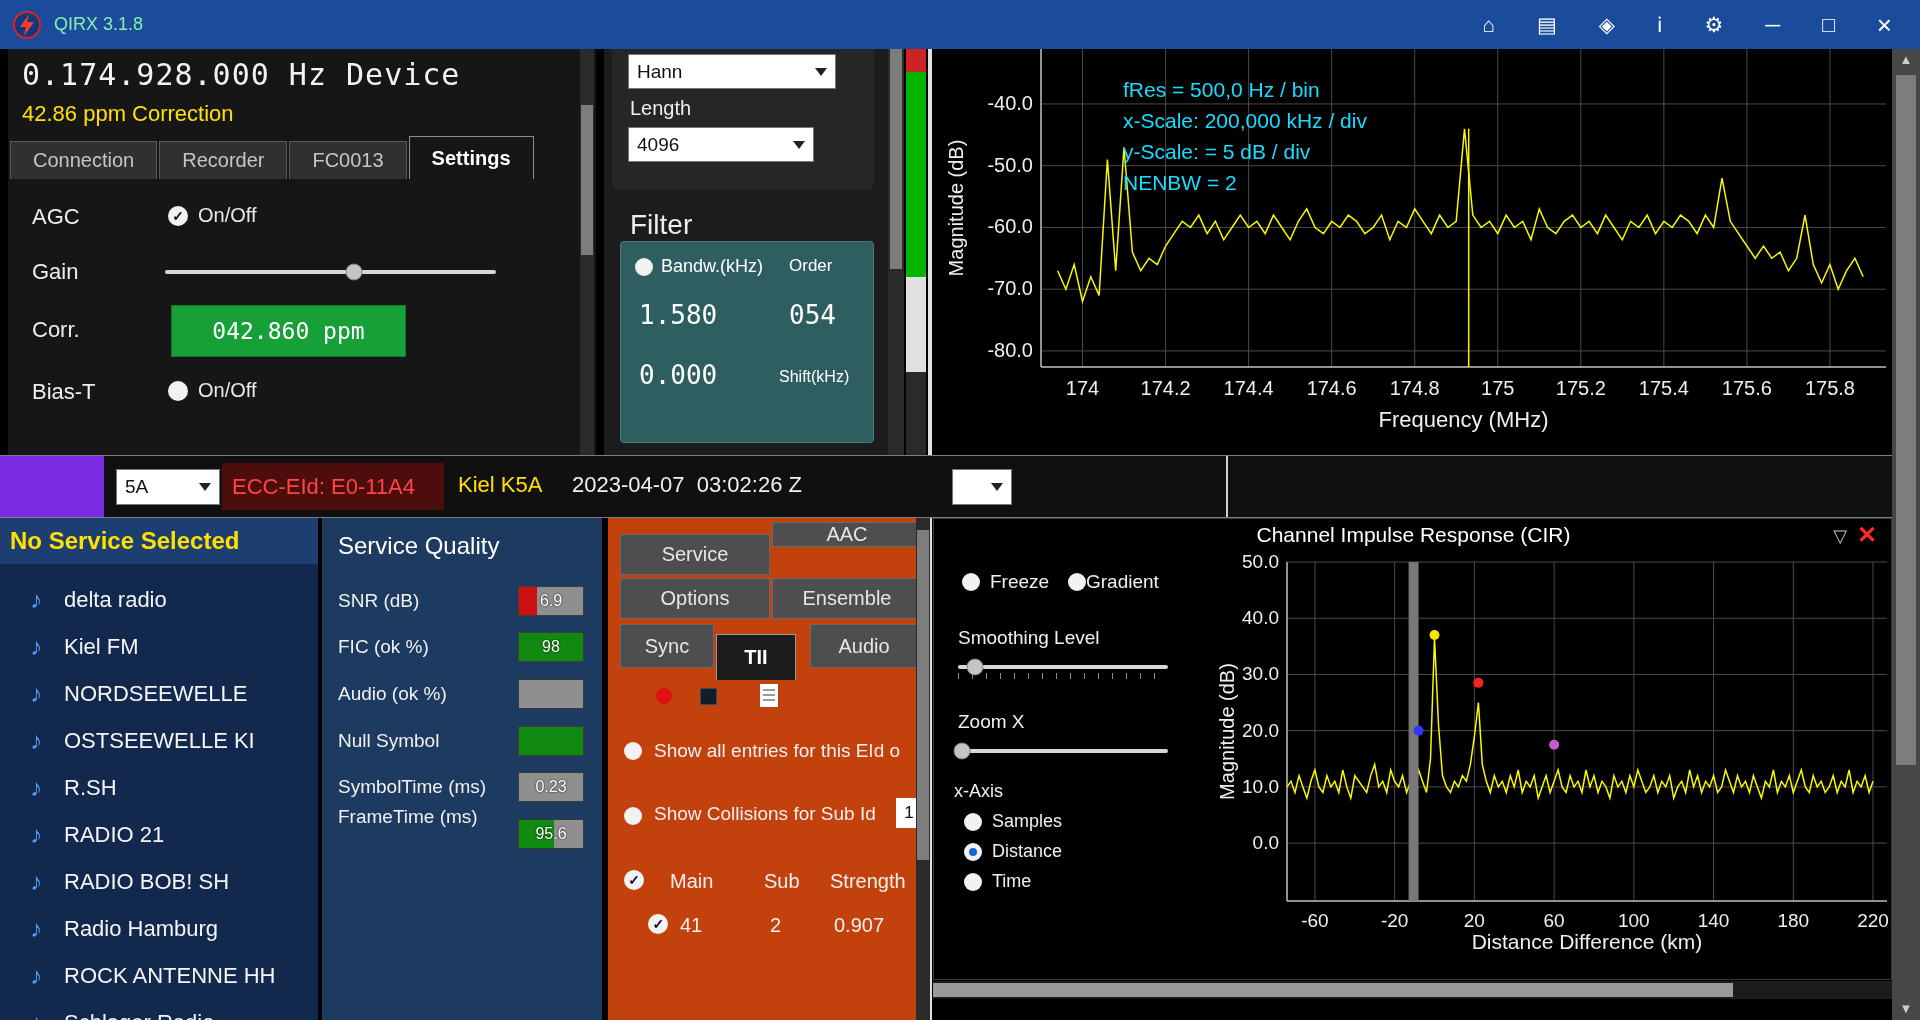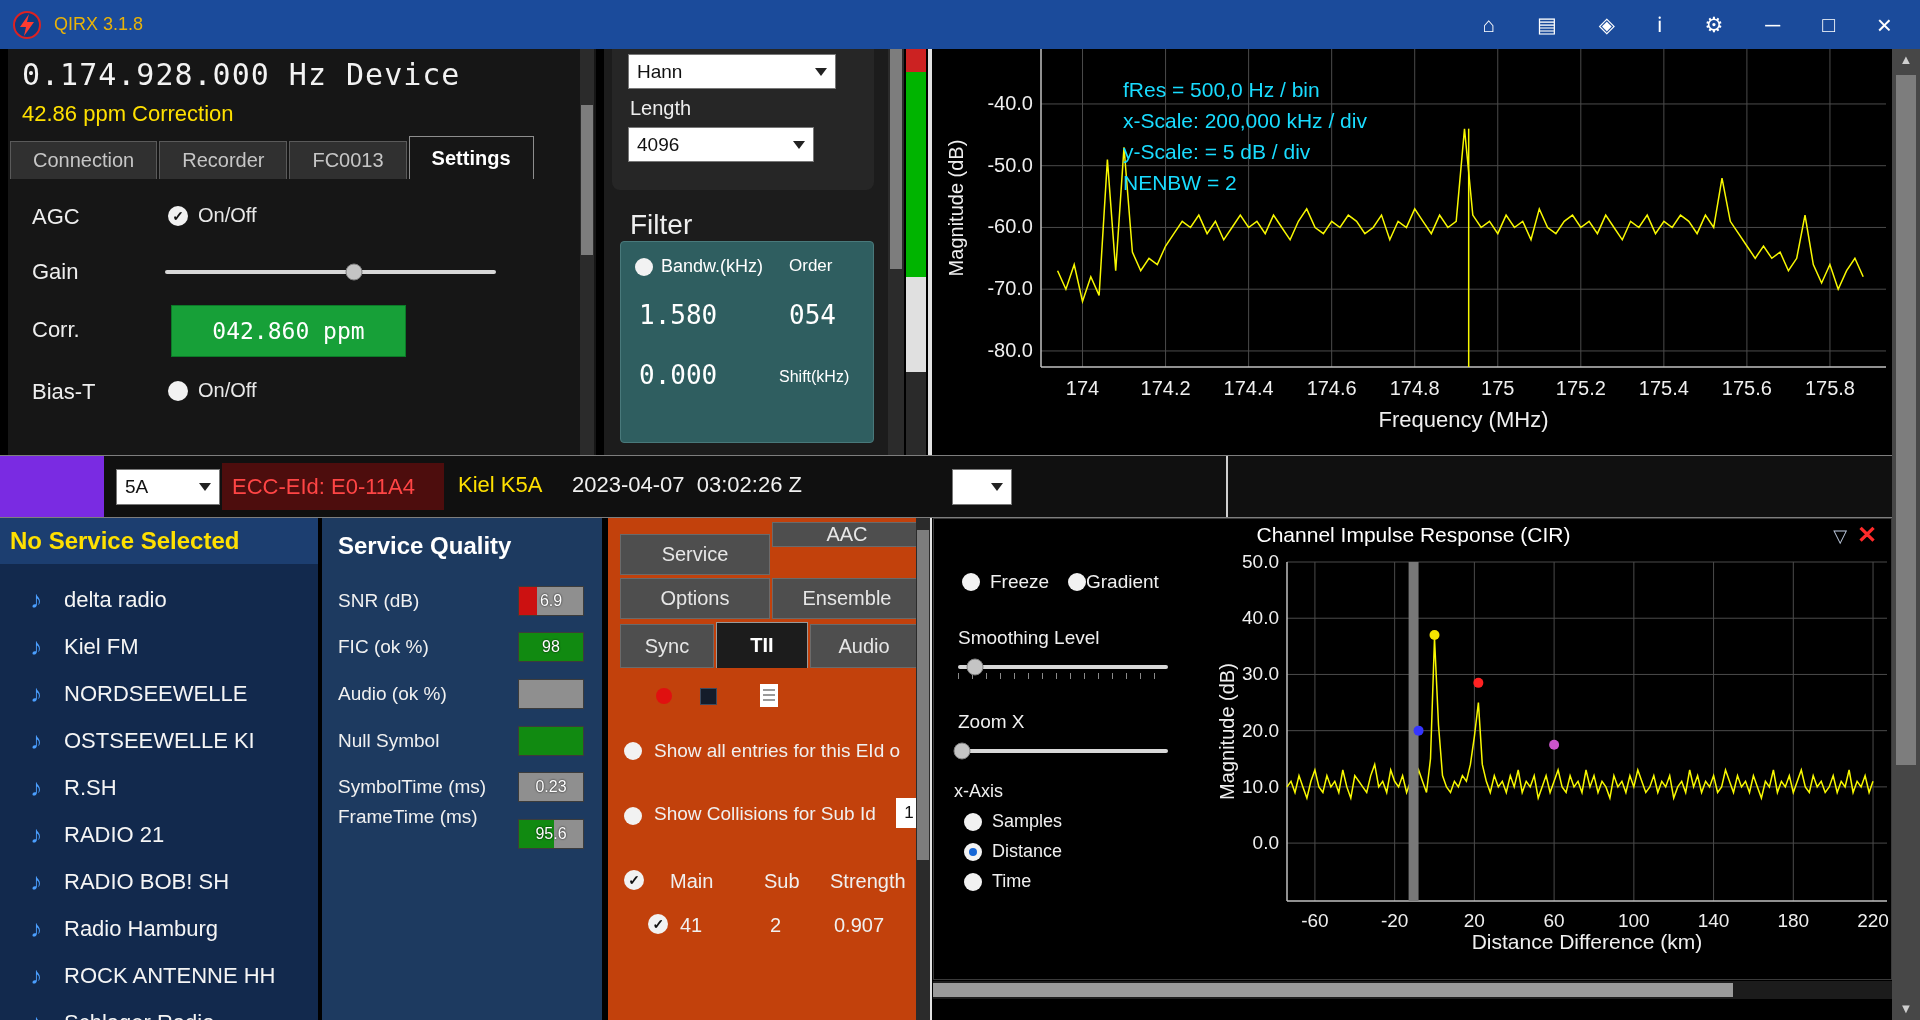--- a/index.html
+++ b/index.html
@@ -2,21 +2,21 @@
 <html><head>
 <meta charset="utf-8">
 <style>
   html,body{margin:0;padding:0;}
   body{width:1920px;height:1020px;background:#000;overflow:hidden;position:relative;
        font-family:"Liberation Sans",sans-serif;color:#eee;}
   .abs{position:absolute;}
   
   .titlebar{left:0;top:0;width:1920px;height:49px;background:#1b4b9b;display:flex;align-items:center;}
   .logo{width:30px;height:30px;margin-left:12px;}
-  .tb-title{margin-left:12px;font-size:18px;color:#eab308;}
+  .tb-title{margin-left:12px;font-size:18px;color:#86efac;}
   .tb-icons{position:absolute;right:0;top:0;height:49px;display:flex;align-items:center;gap:42px;padding-right:28px;}
   .tb-ico{font-size:21px;color:#fff;cursor:default;line-height:1;}
   .tb-ico.close{font-size:26px;}
   
   .select{background:#fff;color:#111;border:1px solid #777;display:flex;align-items:center;justify-content:space-between;padding:0 8px;font-size:19px;}
   .select .arr{width:0;height:0;border-left:6px solid transparent;border-right:6px solid transparent;border-top:8px solid #222;margin-left:8px;flex:none;}
   .chk{width:20px;height:20px;border-radius:50%;background:#f2f2f2;display:inline-block;position:relative;flex:none;}
   .chk.checked::after{content:"\2713";position:absolute;inset:0;display:flex;align-items:center;justify-content:center;color:#111;font-size:14px;font-weight:bold;}
   .radio{width:18px;height:18px;border-radius:50%;background:#f2f2f2;display:inline-block;position:relative;flex:none;}
   .radio.selected::after{content:"";position:absolute;left:5px;top:5px;width:8px;height:8px;border-radius:50%;background:#1566d6;}
@@ -46,21 +46,21 @@
   .mid-bar{left:0;top:455px;width:1892px;height:63px;background:#101010;border-top:1px solid #7e7e7e;border-bottom:1px solid #7e7e7e;box-sizing:border-box;}
   .ecc{left:222px;top:7px;width:222px;height:47px;background:#4d0d0d;display:flex;align-items:center;padding-left:10px;font-size:22px;color:#ff4545;box-sizing:border-box;}
   
   .svc-panel{left:0;top:518px;width:318px;height:502px;background:#12294d;overflow:hidden;}
   .svc-header{left:0;top:0;width:318px;height:46px;background:#1c3e70;display:flex;align-items:center;padding-left:10px;font-size:24px;font-weight:bold;color:#ffe000;box-sizing:border-box;}
   .svc-row{left:0;width:318px;height:47px;display:flex;align-items:center;position:absolute;}
   .note{font-size:24px;color:#4b9fff;margin-left:30px;flex:none;}
   .svc-name{font-size:22px;color:#f5f5f5;margin-left:22px;white-space:nowrap;}
   
   .sq-panel{left:322px;top:518px;width:280px;height:502px;background:#1d3a60;}
-  .sq-title{left:16px;top:14px;font-size:24px;font-weight:bold;color:#fff;}
+  .sq-title{left:16px;top:14px;font-size:24px;font-weight:normal;color:#fff;}
   .sq-label{position:absolute;left:16px;font-size:19px;color:#f0f0f0;line-height:30px;}
   .sq-bar{position:absolute;left:196px;width:66px;height:30px;background:#8f8f8f;border:1px solid #3c3c3c;box-sizing:border-box;overflow:hidden;}
   .sq-fill{position:absolute;left:0;top:0;bottom:0;}
   .sq-val{position:absolute;inset:0;display:flex;align-items:center;justify-content:center;font-size:16px;color:#fff;text-shadow:0 0 2px #000;}
   
   .tii-panel{left:608px;top:518px;width:322px;height:502px;background:#c2410c;overflow:hidden;}
   .ctl-tab{position:absolute;background:#4e4e4e;color:#e6e6e6;font-size:20px;display:flex;align-items:center;justify-content:center;border:1px solid #6a6a6a;box-sizing:border-box;}
   .ctl-tab.active{background:#1c1c1c;color:#fff;font-weight:bold;border:1px solid #999;border-bottom:none;}
   .rec-dot{position:absolute;width:16px;height:16px;border-radius:50%;background:#e01010;}
   .stop-sq{position:absolute;width:15px;height:15px;background:#141c2a;border:1px solid #3c4a5e;}
@@ -312,21 +312,21 @@
       <span class="sq-val">95.6</span>
     </div>
 </div>
 
 <div class="abs tii-panel">
   <div class="ctl-tab" style="left:12px;top:16px;width:150px;height:41px;">Service</div>
   <div class="ctl-tab" style="left:164px;top:4px;width:150px;height:25px;">AAC</div>
   <div class="ctl-tab" style="left:12px;top:60px;width:150px;height:41px;">Options</div>
   <div class="ctl-tab" style="left:164px;top:60px;width:150px;height:41px;">Ensemble</div>
   <div class="ctl-tab" style="left:12px;top:106px;width:94px;height:44px;">Sync</div>
-  <div class="ctl-tab active" style="left:108px;top:104px;width:92px;height:46px;">TII</div>
+  <div class="ctl-tab active" style="left:108px;top:116px;width:80px;height:46px;">TII</div>
   <div class="ctl-tab" style="left:202px;top:106px;width:108px;height:44px;">Audio</div>
 
   <div class="rec-dot" style="left:48px;top:170px;"></div>
   <div class="stop-sq" style="left:92px;top:170px;"></div>
   <div class="doc-icon" style="left:152px;top:166px;"></div>
 
   <div class="abs" style="left:16px;top:222px;display:flex;align-items:center;width:296px;overflow:hidden;">
     <span class="radio"></span>
     <span class="tii-text" style="margin-left:12px;">Show all entries for this EId o</span>
   </div>

